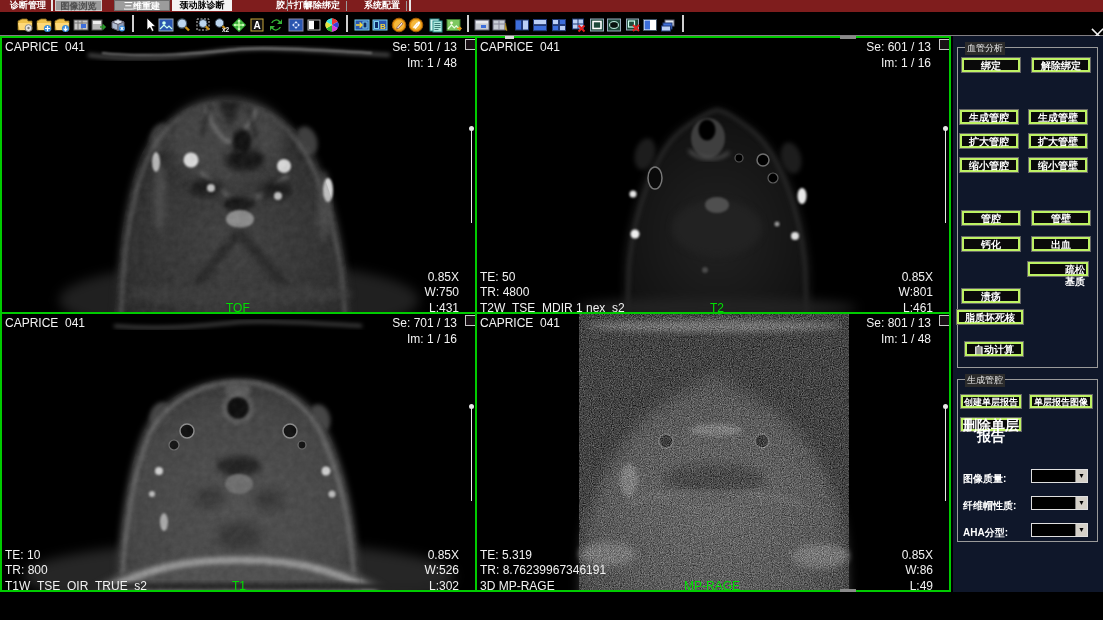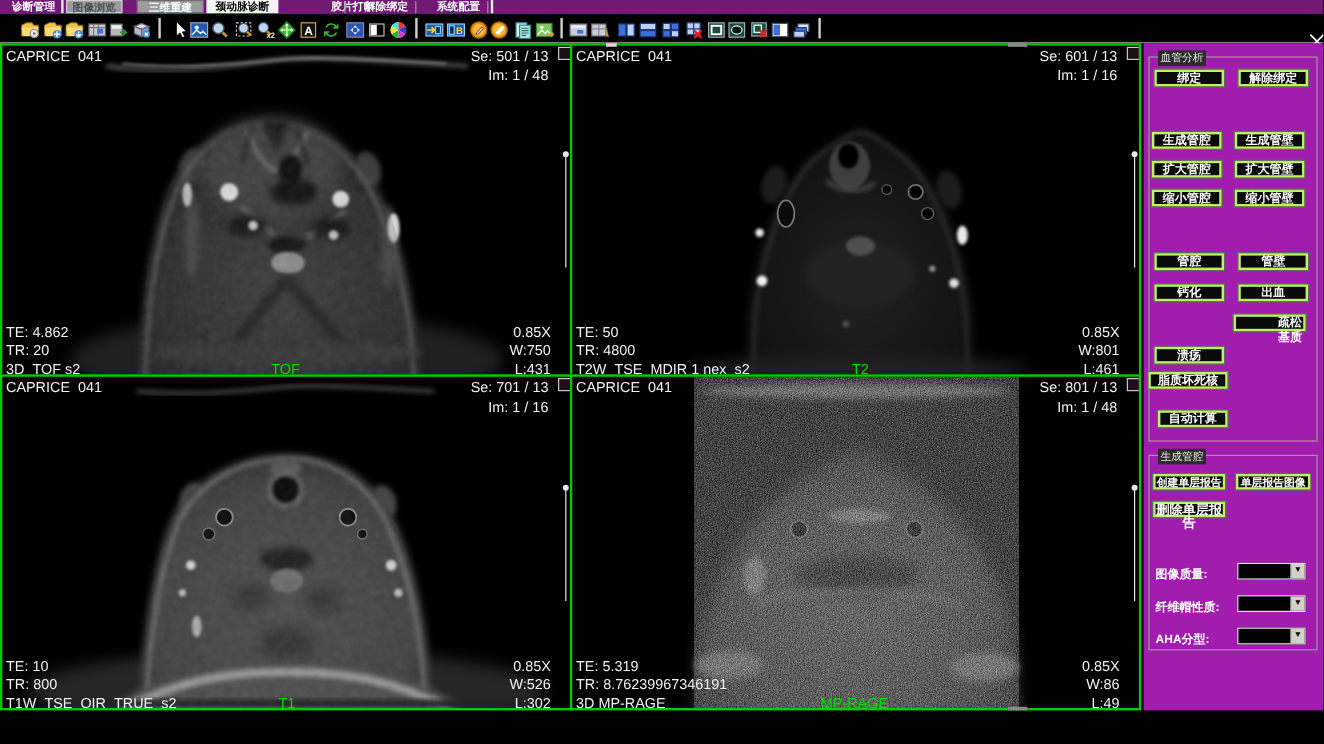--- a/index.html
+++ b/index.html
@@ -1,36 +1,36 @@
 <!DOCTYPE html>
 <html><head>
 <meta charset="utf-8">
 <style>
 html,body{margin:0;padding:0;background:#000;}
 *{box-sizing:border-box;}
 #app{position:relative;width:1103px;height:620px;background:#000;overflow:hidden;
   font-family:"Liberation Sans",sans-serif;}
 .abs{position:absolute;}
 
-#menubar{left:0;top:0;width:1103px;height:12px;background:#701a75;text-decoration:underline;}
+#menubar{left:0;top:0;width:1103px;height:12px;background:#7f1d1d;text-decoration:underline;}
 .tab{position:absolute;top:0;height:11px;font-size:9px;font-weight:bold;line-height:11px;text-align:center;}
 
 #toolbar{left:0;top:12px;width:1103px;height:24px;background:#000;border-bottom:1px solid #827e82;}
 .ticon{position:absolute;top:5px;width:16px;height:16px;}
 .tsep{position:absolute;top:3px;width:2px;height:17px;background:#cfcfcf;}
 
 .quad{position:absolute;border:2px solid #00cb00;background:#000;overflow:hidden;}
 .qtxt{position:absolute;color:#f2f2f2;font-size:12px;line-height:15.5px;white-space:pre;}
 .qtr{text-align:right;}
 .qgreen{color:#00e000;}
 .qbox{position:absolute;width:11px;height:11px;border:1px solid #c8c8c8;top:1px;right:-1px;background:#1a1016;}
 .qslider{position:absolute;width:1px;background:#e8e8e8;}
 .qdot{position:absolute;width:5px;height:5px;border-radius:50%;background:#e8e8e8;}
 
-#rpanel{left:953px;top:36px;width:150px;height:556px;background:#a21caf;}
+#rpanel{left:953px;top:36px;width:150px;height:556px;background:#0f172a;}
 .fset{position:absolute;border:1px solid #9a9a9a;}
 .flegend{position:absolute;font-size:9px;color:#e8e8e8;background:#2b2b2b;padding:0 2px;}
 .pbtn{position:absolute;background:#0a0a0a;border:2px solid #bef264;box-shadow:0 0 0 1px #666;
   color:#fff;font-size:10px;font-weight:bold;text-align:center;}
 .plabel{position:absolute;color:#fff;font-size:10px;font-weight:bold;}
 .combo{position:absolute;width:57px;height:14px;background:#000;border:1px solid #e0e0e0;}
 .combo .cbtn{position:absolute;right:0;top:0;width:12px;height:12px;background:#d4d0c8;
   border-left:1px solid #808080;color:#000;font-size:7px;line-height:12px;text-align:center;}
 
 #botbar{left:0;top:592px;width:1103px;height:28px;
@@ -312,23 +312,20 @@
       <circle cx="276" cy="158" r="4" fill="#d8d8d8" filter="url(#b1)"></circle>
       <ellipse cx="154" cy="124" rx="4" ry="10" fill="#cccccc" filter="url(#b1)"></ellipse>
       <ellipse cx="326" cy="152" rx="5" ry="12" fill="#d5d5d5" filter="url(#b1)"></ellipse>
 
       <ellipse cx="238" cy="256" rx="112" ry="10" fill="#3d3d3d" filter="url(#b3)"></ellipse>
       <rect x="100" y="50" width="260" height="224" clip-path="url(#clip1)" filter="url(#bn)" opacity="0.16"></rect>
     </svg>
     <div class="qtxt" style="left:3px;top:2px;">CAPRICE  041</div>
     <div class="qtxt qtr" style="right:18px;top:2px;">Se: 501 / 13
 Im: 1 / 48</div>
-    <div class="qtxt" style="left:3px;bottom:-4px;">TE: 4.862
-TR: 20
-3D_TOF s2</div>
     <div class="qtxt qtr" style="right:16px;bottom:-4px;">0.85X
 W:750
 L:431</div>
     <div class="qtxt qgreen" style="left:224px;bottom:-4px;">TOF</div>
     <div class="qbox"></div>
     <div class="qslider" style="left:469px;top:90px;height:95px;"></div>
     <div class="qdot" style="left:467px;top:88px;"></div>
   </div>
 
   <div class="quad" style="left:475px;top:36px;width:476px;height:278px;">
@@ -519,21 +516,21 @@
     <div class="pbtn" style="left:79px;top:201px;width:58px;height:14px;line-height:12px;">出血</div>
     <div class="pbtn" style="left:4px;top:226px;width:66px;height:14px;line-height:12px;margin-top:48px;">脂质坏死核</div>
     <div class="pbtn" style="left:75px;top:226px;width:60px;height:14px;line-height:12px;padding-left:34px;">疏松基质</div>
     <div class="pbtn" style="left:9px;top:253px;width:58px;height:14px;line-height:12px;">溃疡</div>
     <div class="pbtn" style="left:12px;top:306px;width:58px;height:14px;line-height:12px;">自动计算</div>
 
     <div class="fset" style="left:4px;top:343px;width:141px;height:163px;"></div>
     <div class="flegend" style="left:12px;top:338px;">生成管腔</div>
     <div class="pbtn" style="left:8px;top:359px;width:60px;height:13px;line-height:11px;font-size:9px;">创建单层报告</div>
     <div class="pbtn" style="left:77px;top:359px;width:62px;height:13px;line-height:11px;font-size:9px;">单层报告图像</div>
-    <div class="pbtn" style="left:8px;top:382px;width:60px;height:13px;line-height:11px;font-size:11px;">删除单层报告</div>
+    <div class="pbtn" style="left:8px;top:382px;width:60px;height:13px;line-height:11px;font-size:14px;">删除单层报告</div>
     <div class="plabel" style="left:10px;top:436px;">图像质量:</div>
     <div class="combo" style="left:78px;top:433px;">
         <div class="cbtn">▼</div>
       </div>
     <div class="plabel" style="left:10px;top:463px;">纤维帽性质:</div>
     <div class="combo" style="left:78px;top:460px;">
         <div class="cbtn">▼</div>
       </div>
     <div class="plabel" style="left:10px;top:490px;">AHA分型:</div>
     <div class="combo" style="left:78px;top:487px;">

